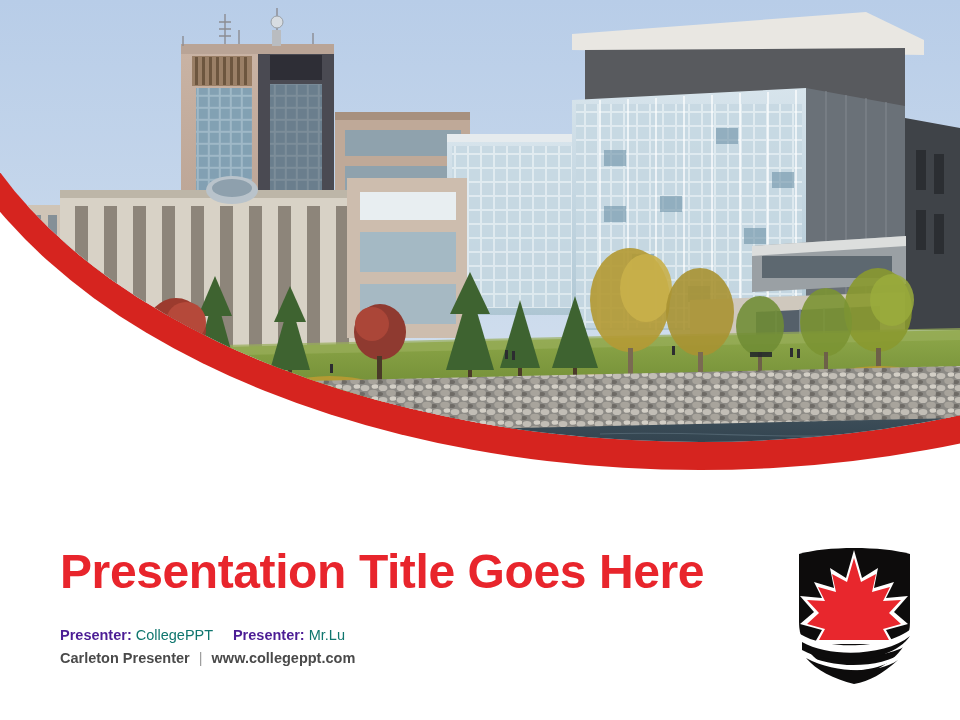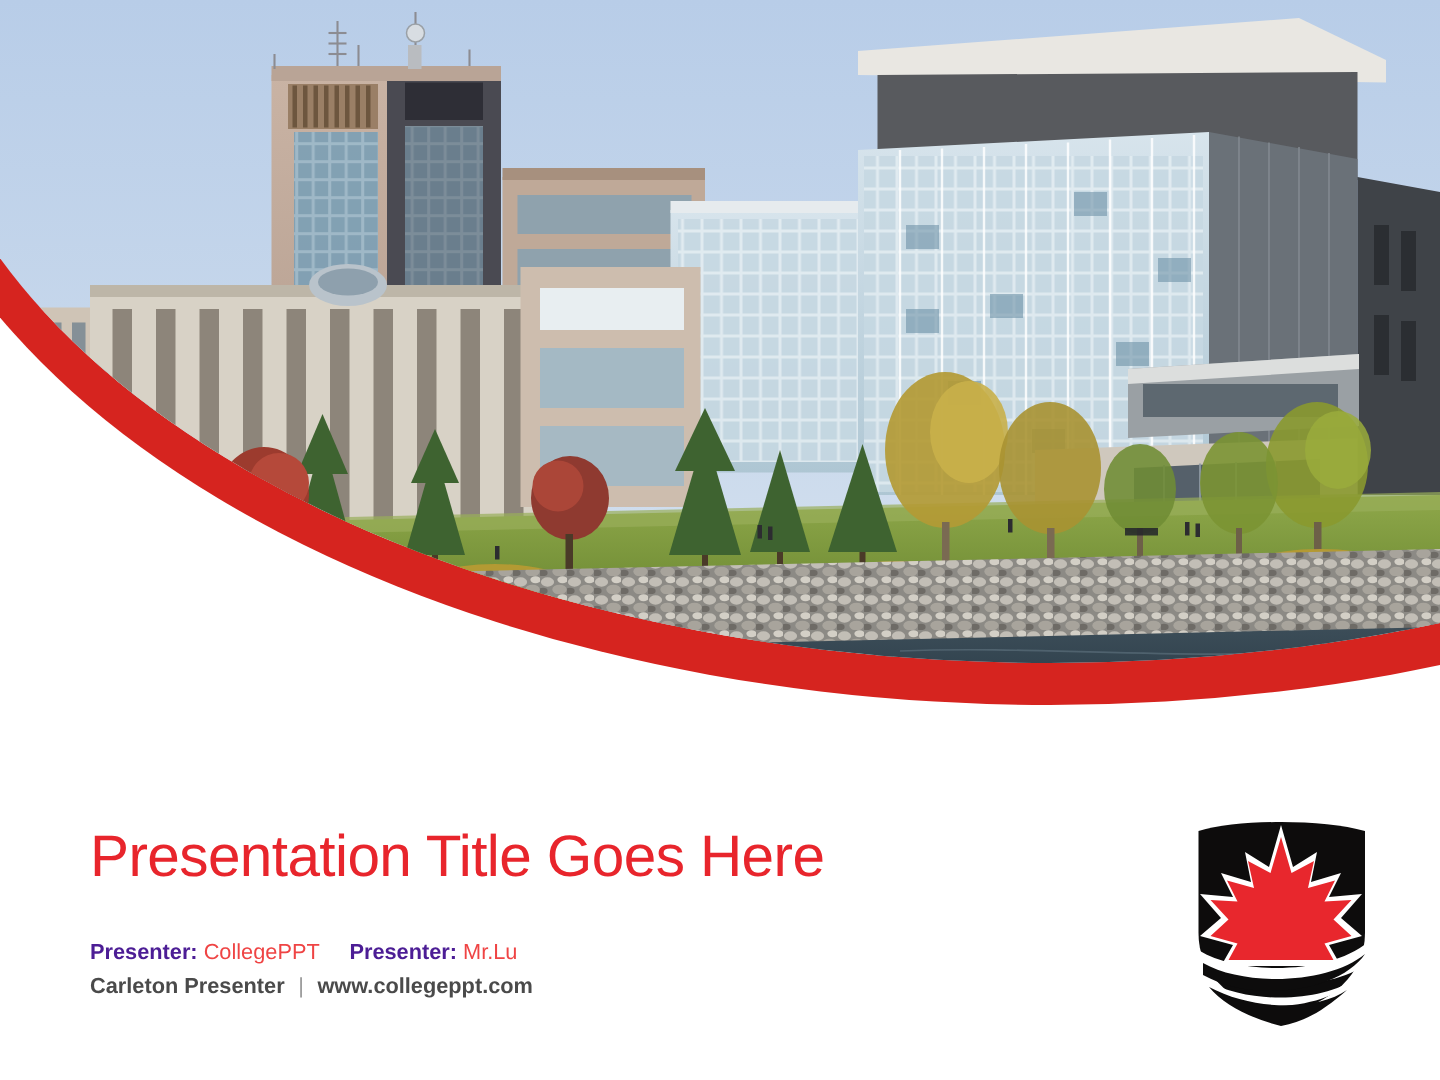--- a/index.html
+++ b/index.html
@@ -39,34 +39,34 @@
   .photo { position:absolute; inset:0; }
 
   
   .title-block {
     position:absolute;
     left:60px; top:548px;
     width:640px;
   }
   .slide-title {
     color:#E8252C;
-    font-size:39px;
-    font-weight:normal;
+    font-size:48px;
+    font-weight:bold;
     letter-spacing:-0.4px;
     line-height:48px;
     white-space:nowrap;
   }
   .meta {
     margin-top:28px;
     font-size:14.5px;
     line-height:23px;
     color:#8c8c8c;
   }
   .meta .lbl { font-weight:bold; color:#4c1d95; }
-  .meta .val { color:#ef4444; }
+  .meta .val { color:#0f766e; }
   .meta .gap { display:inline-block; width:12px; }
   .meta-line2 { font-weight:bold; color:#4a4a4a; }
   .meta-line2 .sep { font-weight:normal; color:#9a9a9a; padding:0 5px; }
 
   
   .logo {
     position:absolute;
     left:782px; top:538px;
     width:146px; height:146px;
   }

